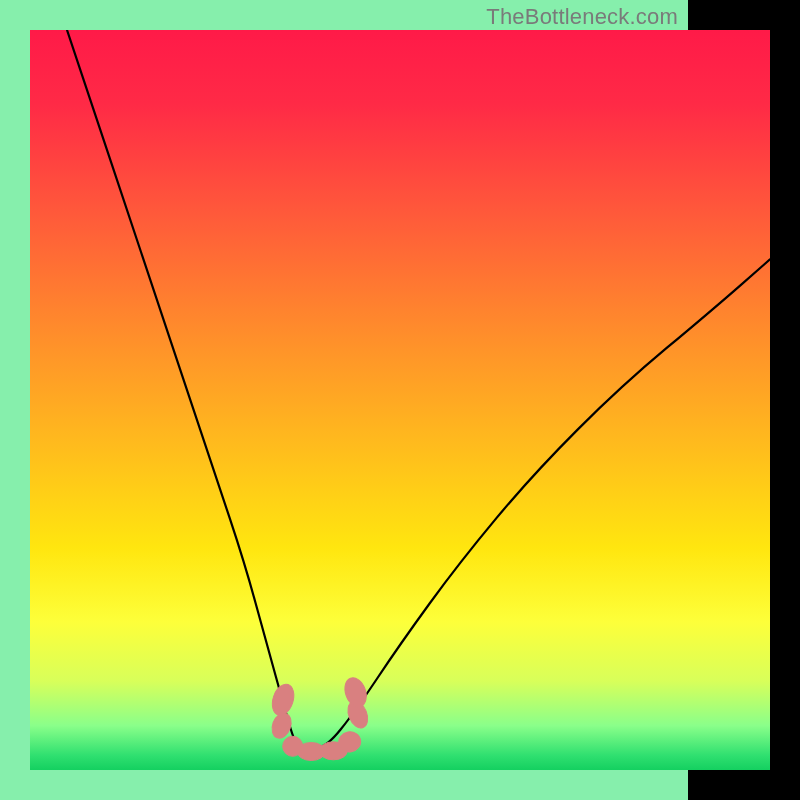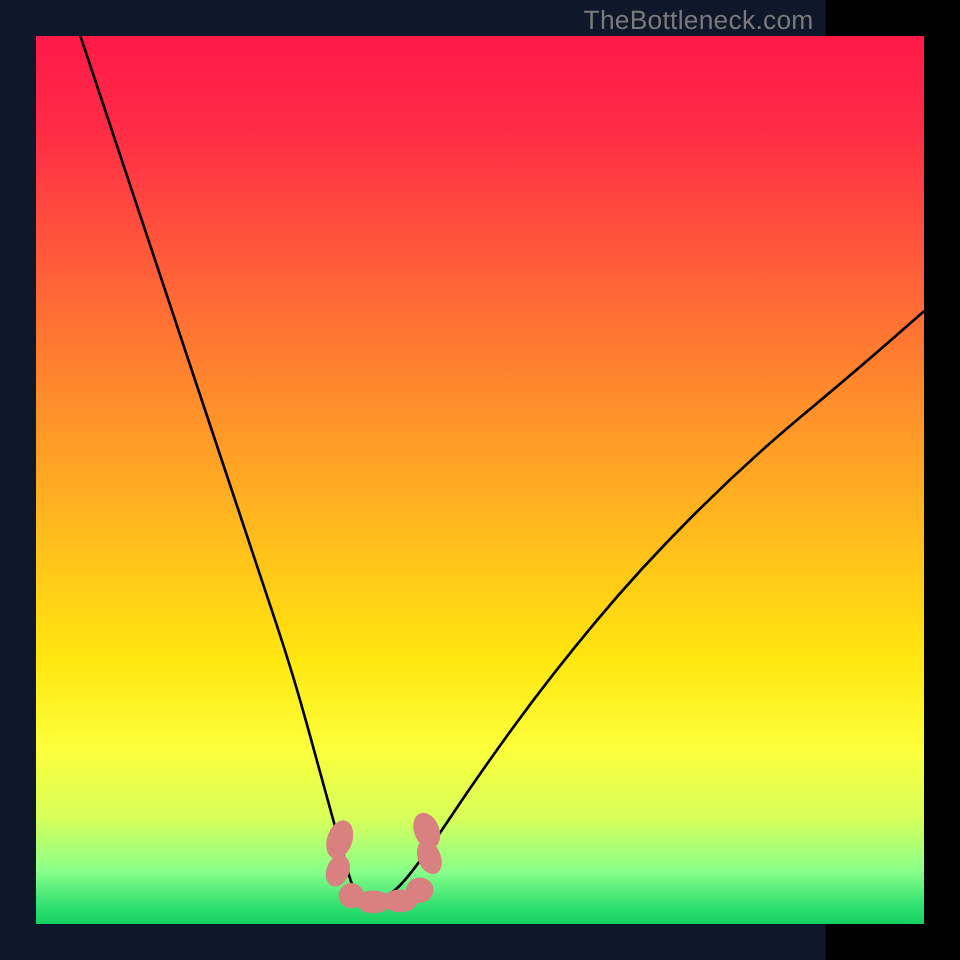--- a/index.html
+++ b/index.html
@@ -10,21 +10,21 @@
     background: #000;
     overflow: hidden;
     font-family: Arial, Helvetica, sans-serif;
   }
   .frame {
     position: absolute;
     left: 0;
     top: 0;
     width: 688px;
     height: 800px;
-    background: #0f172a;
+    background: #86efac;
   }
   .watermark {
     position: absolute;
     top: 4px;
     right: 10px;
     color: #7a7a7a;
     font-size: 22px;
     font-weight: 400;
     letter-spacing: 0.2px;
     z-index: 5;

